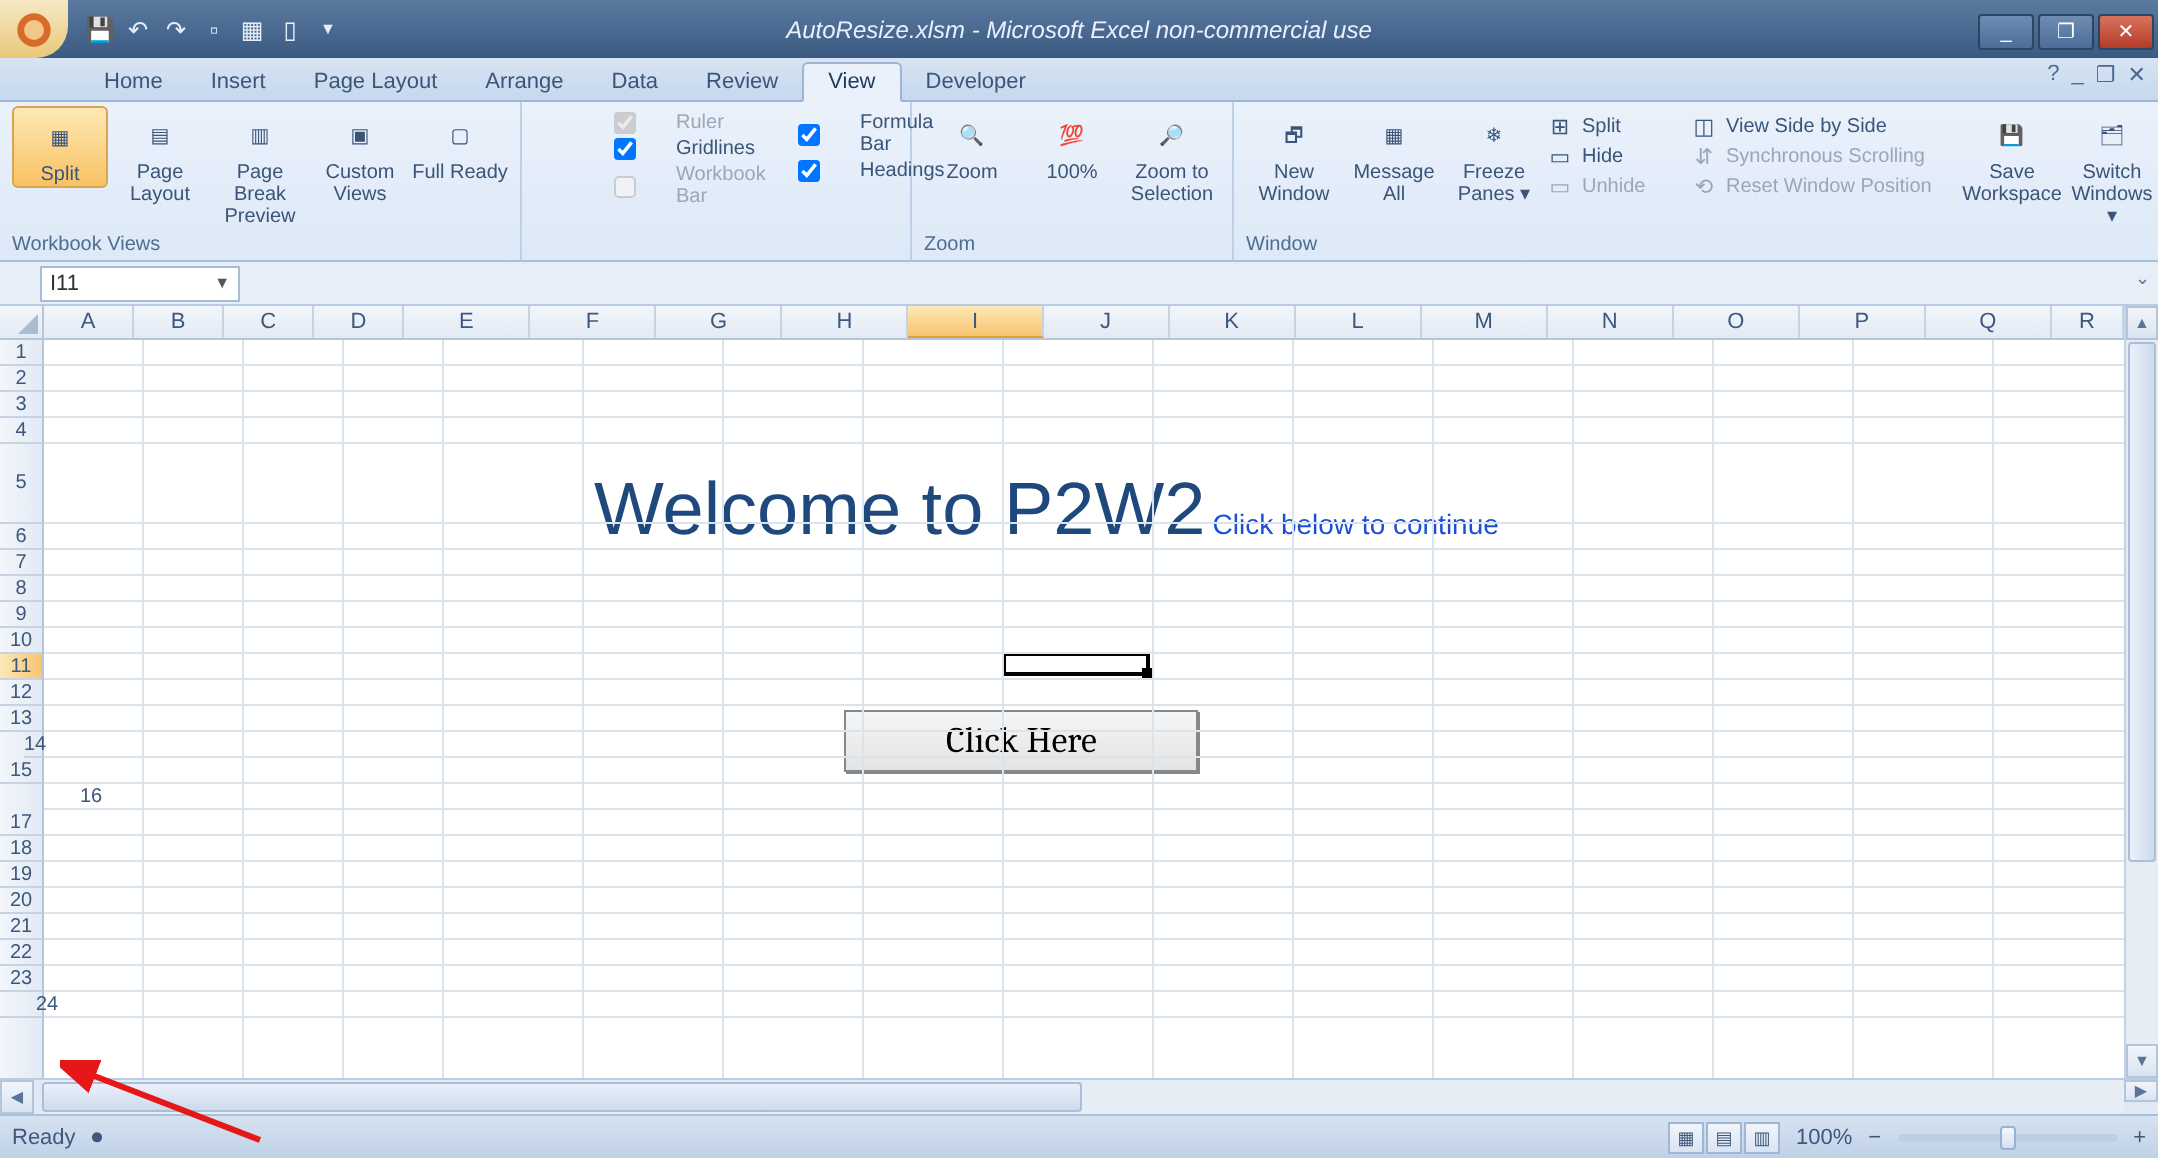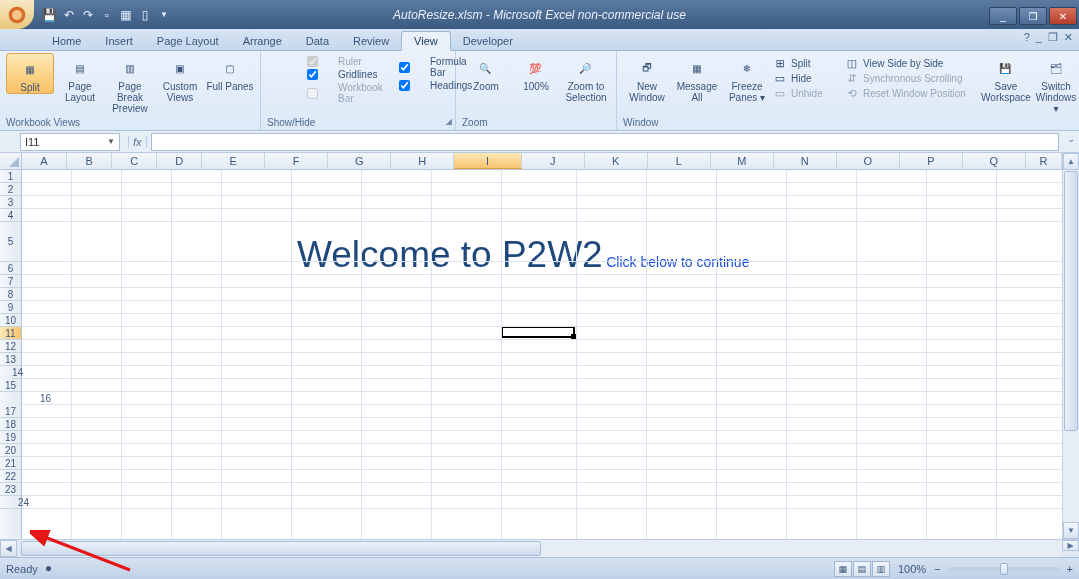--- a/index.html
+++ b/index.html
@@ -150,21 +150,21 @@
       <div class="big-btn">
         <div class="ic">▥</div>
         <div class="lbl">Page Break Preview</div>
       </div>
       <div class="big-btn">
         <div class="ic">▣</div>
         <div class="lbl">Custom Views</div>
       </div>
       <div class="big-btn">
         <div class="ic">▢</div>
-        <div class="lbl">Full Panes</div>
+        <div class="lbl">Full Ready</div>
       </div>
     </div>
     <div class="group-label">Workbook Views</div>
   </div>
 
   <div class="group">
     <div class="group-body">
       <div class="chk-col">
         <label class="chk-row disabled">
             <input type="checkbox" disabled="" checked="" style="">
@@ -183,21 +183,20 @@
         <label class="chk-row">
             <input type="checkbox" checked="" style="">
             <span>Formula Bar</span>
           </label>
         <label class="chk-row">
             <input type="checkbox" checked="" style="">
             <span>Headings</span>
           </label>
       </div>
     </div>
-    <div class="group-label"><span>Show/Hide</span><span class="launcher">◢</span></div>
   </div>
 
   <div class="group">
     <div class="group-body">
       <div class="big-btn">
           <div class="ic">🔍</div>
           <div class="lbl">Zoom</div>
         </div>
       <div class="big-btn">
           <div class="ic">💯</div>
@@ -264,24 +263,20 @@
     </div>
     <div class="group-label">Window</div>
   </div>
 
 </div>
 
 <div class="fbar">
   <div class="namebox">
     <span>I11</span>
     <span class="dd">▼</span>
-  </div>
-  <div class="fx-area">
-    <span class="fx-label">fx</span>
-    <div class="formula-input"></div>
   </div>
   <span class="expand">⌄</span>
 </div>
 
 <div class="sheet-wrap">
   <div class="corner"></div>
   <div class="col-headers" id="colhdrs">
       <div style="width: 50px;">A</div>
       <div style="width: 50px;">B</div>
       <div style="width: 50px;">C</div>
@@ -325,20 +320,21 @@
       <div style="height: 13px; line-height: 13px;">21</div>
       <div style="height: 13px; line-height: 13px;">22</div>
       <div style="height: 13px; line-height: 13px;">23</div>
       <div style="height: 13px; line-height: 13px; padding-left: 18px;">24</div>
     </div>
   <div class="grid" id="grid">
     <div class="welcome" style="left:275px; top:64px;">
       <span class="welcome-big">Welcome to P2W2</span>
       <span class="welcome-small">Click below to continue</span>
     </div>
+    <button class="click-btn" style="left:400px; top:185px;">Click Here</button>
     <div class="sel-cell" id="selcell" style="left: 479px; top: 156px; width: 74px; height: 12px;"></div>
   <div class="vline" style="left: 49px;"></div>
       <div class="vline" style="left: 99px;"></div>
       <div class="vline" style="left: 149px;"></div>
       <div class="vline" style="left: 199px;"></div>
       <div class="vline" style="left: 269px;"></div>
       <div class="vline" style="left: 339px;"></div>
       <div class="vline" style="left: 409px;"></div>
       <div class="vline" style="left: 479px;"></div>
       <div class="vline" style="left: 554px;"></div>

